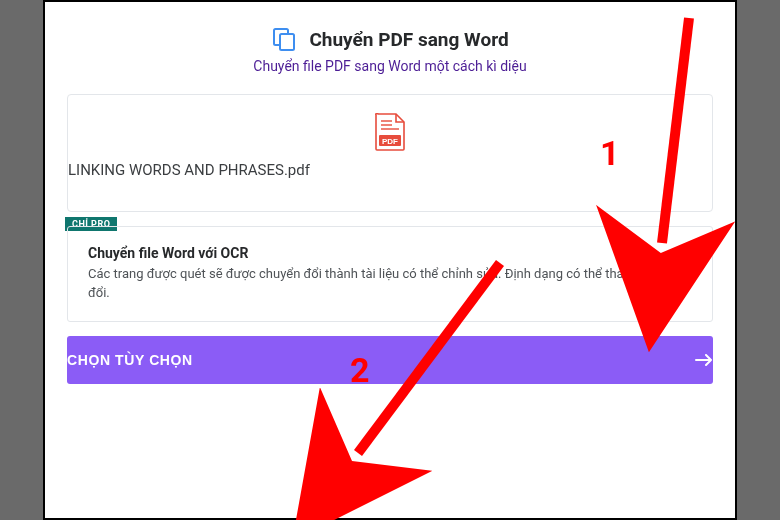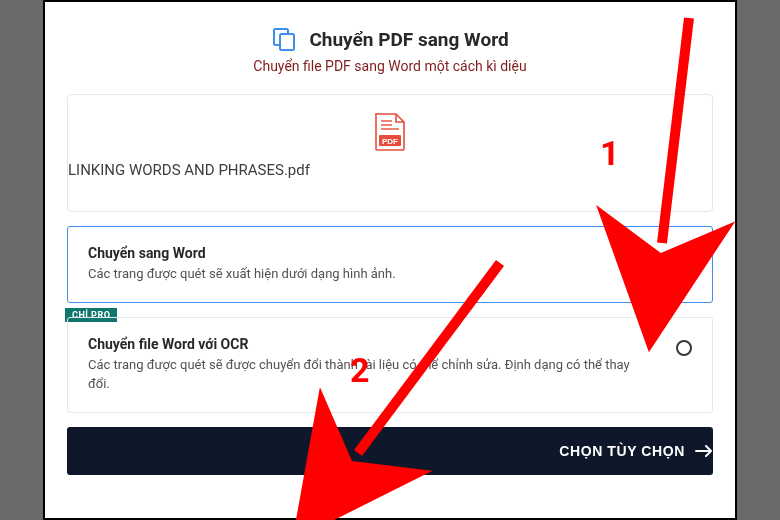--- a/index.html
+++ b/index.html
@@ -24,21 +24,21 @@
 }
 .header { text-align: center; margin-bottom: 20px; }
 .header-row {
   display: flex;
   align-items: center;
   justify-content: center;
   gap: 12px;
   margin-bottom: 6px;
 }
 .header-title { font-size: 19px; font-weight: 700; color: #27292b; }
-.header-subtitle { font-size: 14px; color: #7f1d1d; }
+.header-subtitle { font-size: 14px; color: #4c1d95; }
 .file-box {
   border: 1px solid #e3e6ea;
   border-radius: 4px;
   padding: 18px 0 20px 0;
   text-align: left;
   margin-bottom: 14px;
 }
 .file-icon {
   width: 32px;
   height: 38px;
@@ -83,32 +83,32 @@
   left: -2px;
   background: #0f766e;
   color: #fff;
   font-size: 9px;
   font-weight: 700;
   padding: 2px 7px;
   letter-spacing: 0.5px;
 }
 .action-btn {
   width: 100%;
-  background: #0f172a;
+  background: #8b5cf6;
   color: #fff;
   border: none;
   padding: 16px 0;
   font-size: 14px;
   font-weight: 700;
   letter-spacing: 0.6px;
   border-radius: 3px;
   cursor: pointer;
   display: flex;
   align-items: center;
-  justify-content: flex-end;
+  justify-content: space-between;
   gap: 10px;
 }
 .copy-icon svg { display: block; }
 .arrow-svg { display: block; }
 
 .anno { position: absolute; pointer-events: none; }
 .anno-num {
   position: absolute;
   font-size: 34px;
   font-weight: 700;
@@ -142,25 +142,20 @@
         <line x1="7" y1="8" x2="18" y2="8" stroke="#e74c3c" stroke-width="1.4"></line>
         <line x1="7" y1="12" x2="18" y2="12" stroke="#e74c3c" stroke-width="1.4"></line>
         <line x1="7" y1="16" x2="25" y2="16" stroke="#e74c3c" stroke-width="1.4"></line>
         <rect x="5" y="22" width="22" height="11" rx="1" fill="#e74c3c"></rect>
         <text x="16" y="31" font-size="8" font-weight="700" fill="#fff" text-anchor="middle" font-family="Arial">PDF</text>
       </svg>
     </div>
     <div class="file-name">LINKING WORDS AND PHRASES.pdf</div>
   </div>
 
-  <div class="option-box selected">
-    <div class="option-title">Chuyển sang Word</div>
-    <div class="option-desc">Các trang được quét sẽ xuất hiện dưới dạng hình ảnh.</div>
-    <div class="radio checked"></div>
-  </div>
 
   <div class="badge-wrap">
     <span class="pro-badge">CHỈ PRO</span>
     <div class="option-box">
       <div class="option-title">Chuyển file Word với OCR</div>
       <div class="option-desc">Các trang được quét sẽ được chuyển đổi thành tài liệu có thể chỉnh sửa. Định dạng có thể thay đổi.</div>
       <div class="radio"></div>
     </div>
   </div>
 

